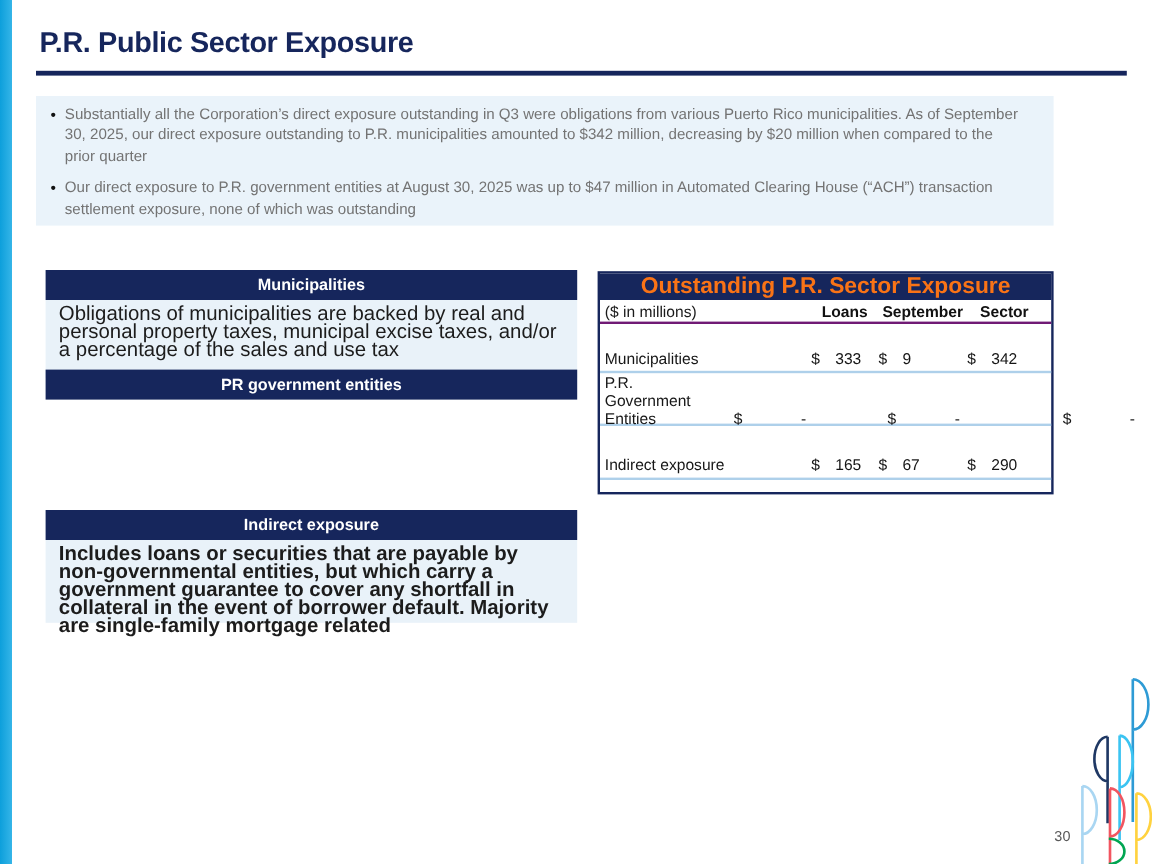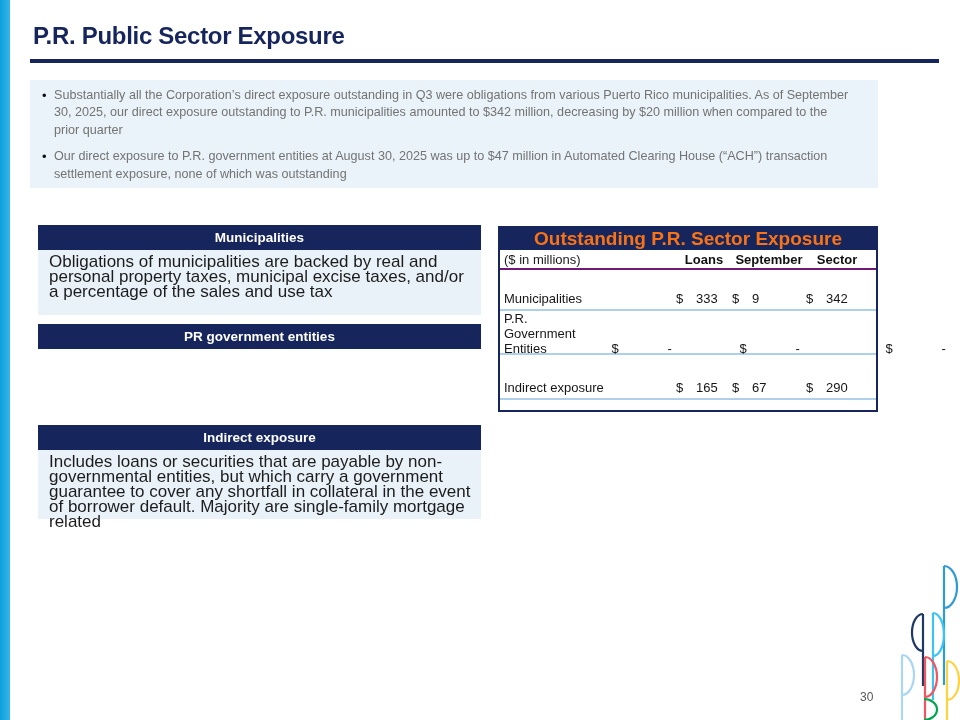--- a/index.html
+++ b/index.html
@@ -25,33 +25,33 @@
   .bullet-item{display:flex;align-items:flex-start;}
   .bullet-item + .bullet-item{margin-top:9px;}
   .bullet-marker{
     flex:0 0 auto;width:12px;font-size:13px;line-height:17px;color:#111;
   }
   .bullet-text{
     flex:1 1 auto;font-size:12.6px;line-height:17.4px;color:#737373;max-width:802px;
   }
   .def-box{position:absolute;left:38px;width:443px;}
   .def-box.b1{top:225px;}
-  .def-box.b2{top:324px;}
+  .def-box.b2{top:308px;}
   .def-box.b3{top:425px;}
   .def-head{
     background:#16265c;color:#ffffff;font-weight:bold;font-size:13.5px;
     text-align:center;line-height:25px;height:25px;
   }
   .def-body{
     background:#e9f2f9;font-size:17px;line-height:15px;color:#1c1c1c;
     box-sizing:border-box;padding:4px 10px 0 11px;
   }
   .b1 .def-body{height:65px;}
   .b2 .def-body{height:76px;}
-  .b3 .def-body{height:69px;}
+  .b3 .def-body{height:69px;font-weight:bold;}
 
   .xtable{
     position:absolute;left:498px;top:226px;width:380px;height:186px;
     border:2px solid #16265c;background:#ffffff;box-sizing:border-box;
     display:flex;flex-direction:column;
   }
   .xtable-title{
     background:#16265c;color:#f97316;font-weight:bold;font-size:19px;
     text-align:center;line-height:22px;height:22px;flex:0 0 auto;
   }
@@ -70,21 +70,21 @@
   .xrow.r2{height:39px;gap:36px;}
   .xrow.r3{height:40px;}
   .xrow .rlabel{text-align:left;}
   .xrow .cur{text-align:left;}
   .xrow .val{text-align:left;}
   .xrow-empty{flex:1 1 auto;}
 
   .logo{position:absolute;left:890px;top:556px;width:75px;height:166px;}
   .logo path{fill:none;stroke-width:2.2px;}
   .page-number{
-    position:absolute;left:860px;top:690px;width:32px;
+    position:absolute;left:860px;top:690px;width:32px;text-align:right;
     font-size:12px;color:#595959;
   }
 </style>
 </head>
 <body>
 
 <div class="slide">
 
   <div class="accent-strip"></div>
 

